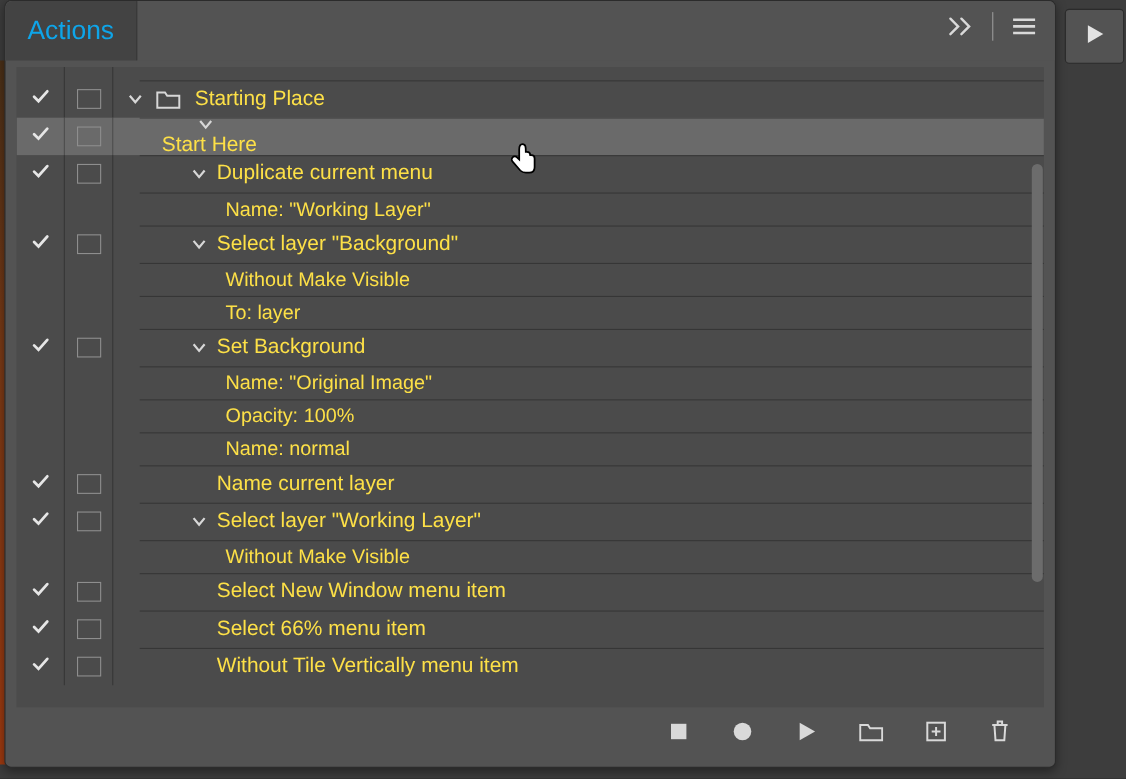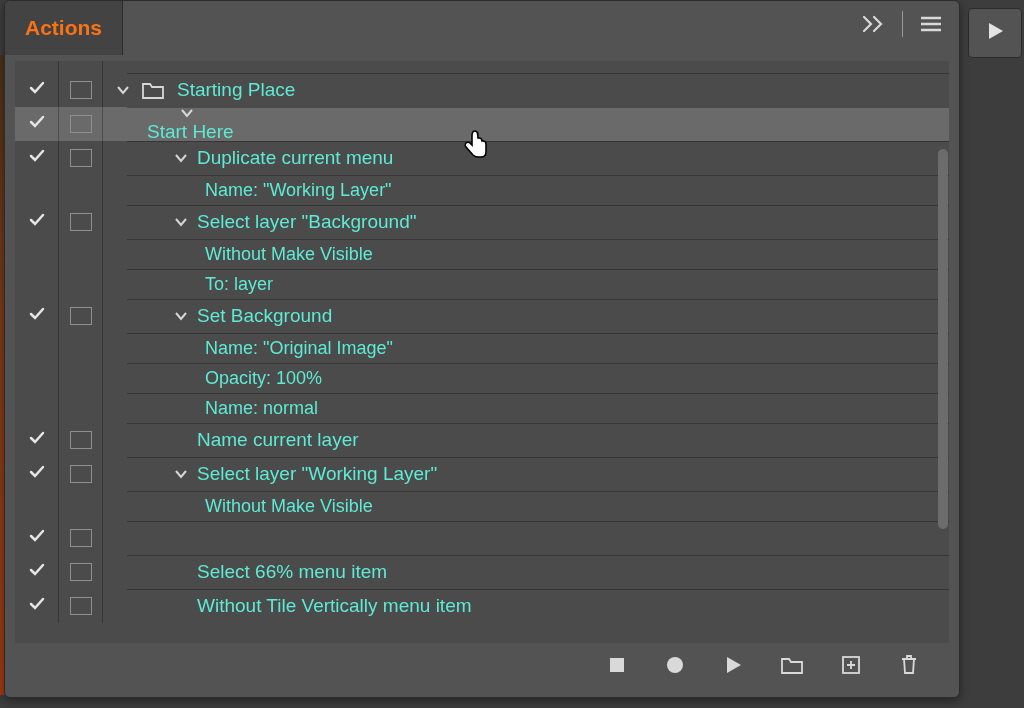--- a/index.html
+++ b/index.html
@@ -1,38 +1,38 @@
 <!DOCTYPE html>
 <html><head>
 <meta charset="utf-8">
 <style>
   * { box-sizing: border-box; margin: 0; padding: 0; }
   html, body { width: 1024px; height: 708px; overflow: hidden; font-family: "Helvetica Neue", Arial, sans-serif; background: #2a2a2a; color: #d9d9d9; }
   .app { position: relative; width: 1024px; height: 708px; background: #3d3d3d; }
   .left-sliver { position: absolute; left: 0; top: 55px; width: 12px; height: 640px; background: linear-gradient(to bottom, #4a3018 0%, #7a3a16 40%, #a03a10 100%); }
   .panel { position: absolute; left: 4px; top: 0; width: 956px; height: 698px; background: #535353; border: 1px solid #2b2b2b; border-radius: 6px; box-shadow: 0 3px 10px rgba(0,0,0,.4); }
   .panel-header { height: 54px; background: #535353; border-top-left-radius: 6px; border-top-right-radius: 6px; display: flex; align-items: flex-start; }
-  .tab { height: 54px; padding: 0 20px; display: flex; align-items: center; font-size: 21px; font-weight: 700; color: #f97316; background: #434343; border-right: 1px solid #2b2b2b; border-top-left-radius: 6px; }
+  .tab { height: 54px; padding: 0 20px; display: flex; align-items: center; font-size: 24px; font-weight: 400; color: #0ea5e9; background: #434343; border-right: 1px solid #2b2b2b; border-top-left-radius: 6px; }
   .header-spacer { flex: 1; }
   .header-icons { display: flex; align-items: center; gap: 14px; padding: 10px 16px 0 0; }
   .hicon { color: #d9d9d9; cursor: pointer; display: flex; align-items: center; }
   .hicon svg { display: block; }
   .vdiv { width: 1px; height: 26px; background: #999; margin: 0 2px; }
   .list-area { position: absolute; left: 10px; right: 10px; top: 60px; bottom: 54px; background: #4b4b4b; overflow: hidden; }
   .row { position: relative; height: 34px; display: flex; align-items: center; }
   .row.selected { background: #6a6a6a; }
   .row.detail { height: 30px; }
   .row + .row::before { content: ""; position: absolute; left: 112px; right: 0; top: 0; height: 1px; background: rgba(0,0,0,.28); }
   .tick-col { width: 44px; display: flex; align-items: center; justify-content: center; border-right: 1px solid rgba(0,0,0,.28); height: 100%; }
   .dlg-col { width: 44px; display: flex; align-items: center; justify-content: center; border-right: 1px solid rgba(0,0,0,.28); height: 100%; }
   .check { color: #e6e6e6; }
   .dlg-box { width: 22px; height: 18px; border: 1px solid #8e8e8e; }
   .chev { margin-left: 0; width: 20px; display: flex; justify-content: center; color: #d7d7d7; cursor: pointer; }
   .folder-ic { margin-left: 8px; margin-right: 6px; display: flex; align-items: center; color: #d7d7d7; }
-  .label { font-size: 19px; color: #5eead4; white-space: nowrap; padding-left: 6px; }
+  .label { font-size: 19px; color: #fde047; white-space: nowrap; padding-left: 6px; }
   .label.detail { font-size: 18px; }
   .scrollbar-track { position: absolute; right: 1px; top: 88px; width: 10px; height: 420px; }
   .scrollbar-thumb { width: 10px; height: 380px; background: #6c6c6c; border-radius: 5px; }
   .toolbar { position: absolute; left: 10px; right: 10px; bottom: 10px; height: 44px; display: flex; align-items: center; justify-content: flex-end; gap: 38px; padding-right: 30px; }
   .tb-btn { color: #d9d9d9; cursor: pointer; }
   .tb-btn svg { display: block; }
   .cursor { position: absolute; pointer-events: none; }
   .side-right { position: absolute; right: 2px; top: 8px; width: 54px; height: 50px; background: #535353; border: 1px solid #2b2b2b; border-radius: 4px; display: flex; align-items: center; justify-content: center; }
   .side-right .play { color: #e3e3e3; }
   .indent1 { padding-left: 10px; }
@@ -273,20 +273,26 @@
         <div class="tick-col">
             <span class="check">
           <svg width="18" height="18" viewBox="0 0 18 18">
                 <path d="M3 9l4 4 8-9" stroke="currentColor" stroke-width="2.5" fill="none" stroke-linecap="round"></path>
               </svg>
         </span>
           </div>
         <div class="dlg-col">
             <div class="dlg-box"></div>
           </div>
+        <div class="indent3" style="display:flex;align-items:center;">
+          <span class="chev" style="visibility:hidden;">
+              <svg width="16" height="16"></svg>
+            </span>
+          <span class="label">Select New Window menu item</span>
+        </div>
       </div>
 
       <div class="row">
         <div class="tick-col">
             <span class="check">
           <svg width="18" height="18" viewBox="0 0 18 18">
                 <path d="M3 9l4 4 8-9" stroke="currentColor" stroke-width="2.5" fill="none" stroke-linecap="round"></path>
               </svg>
         </span>
           </div>

